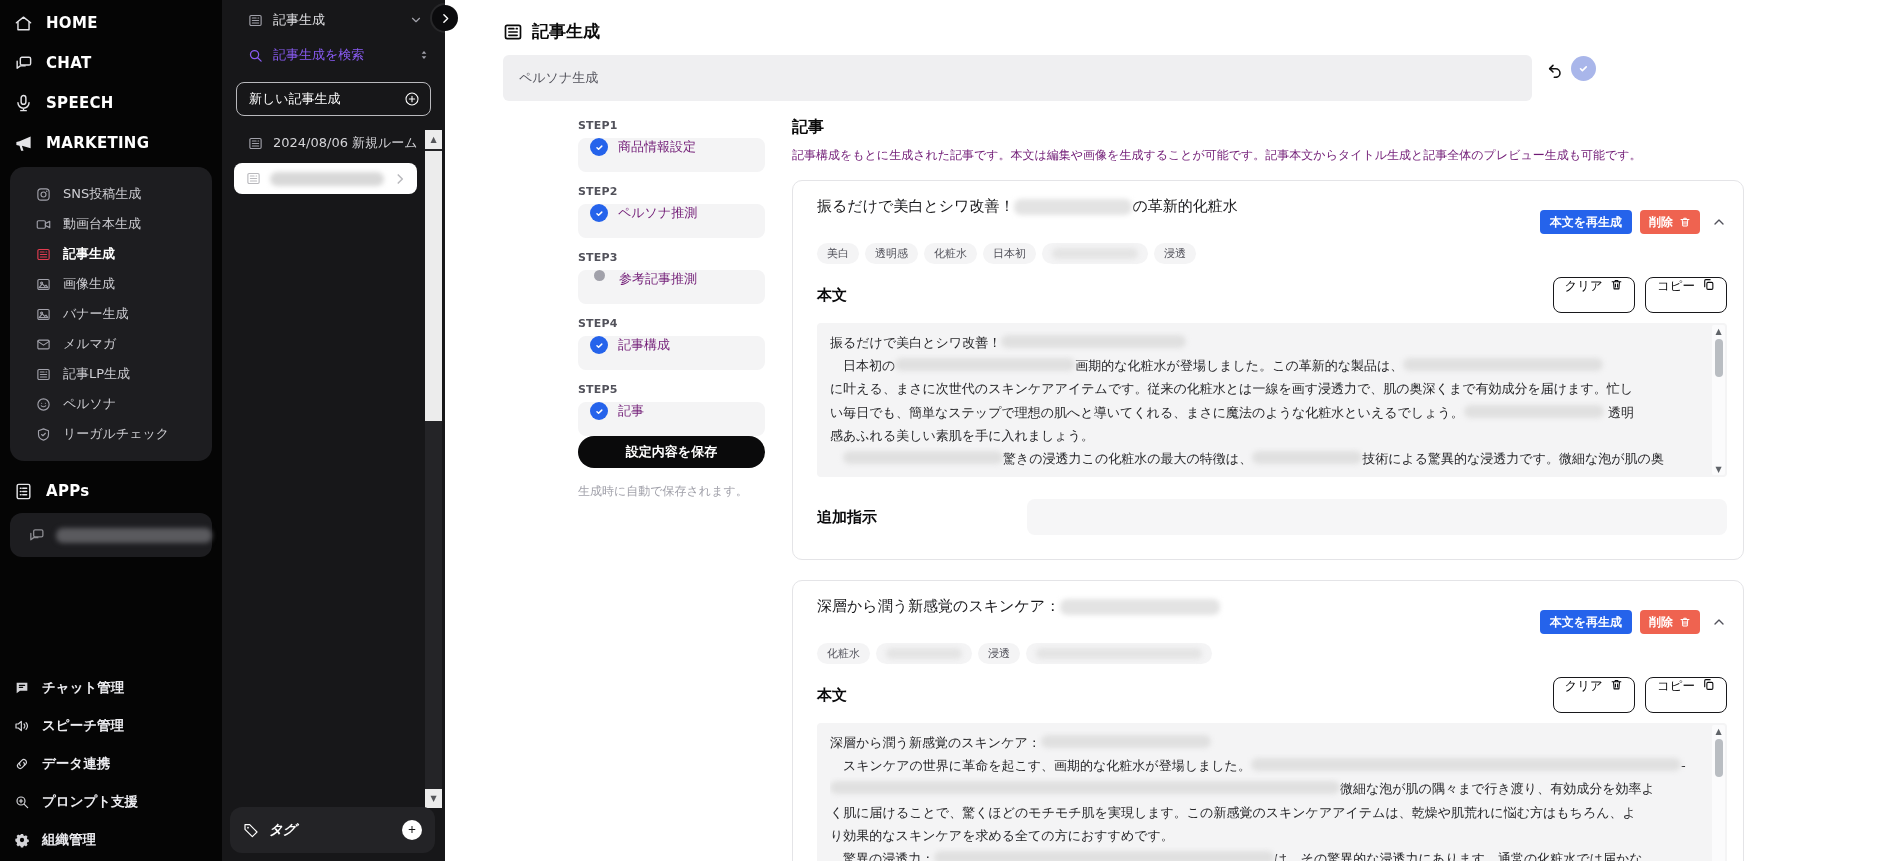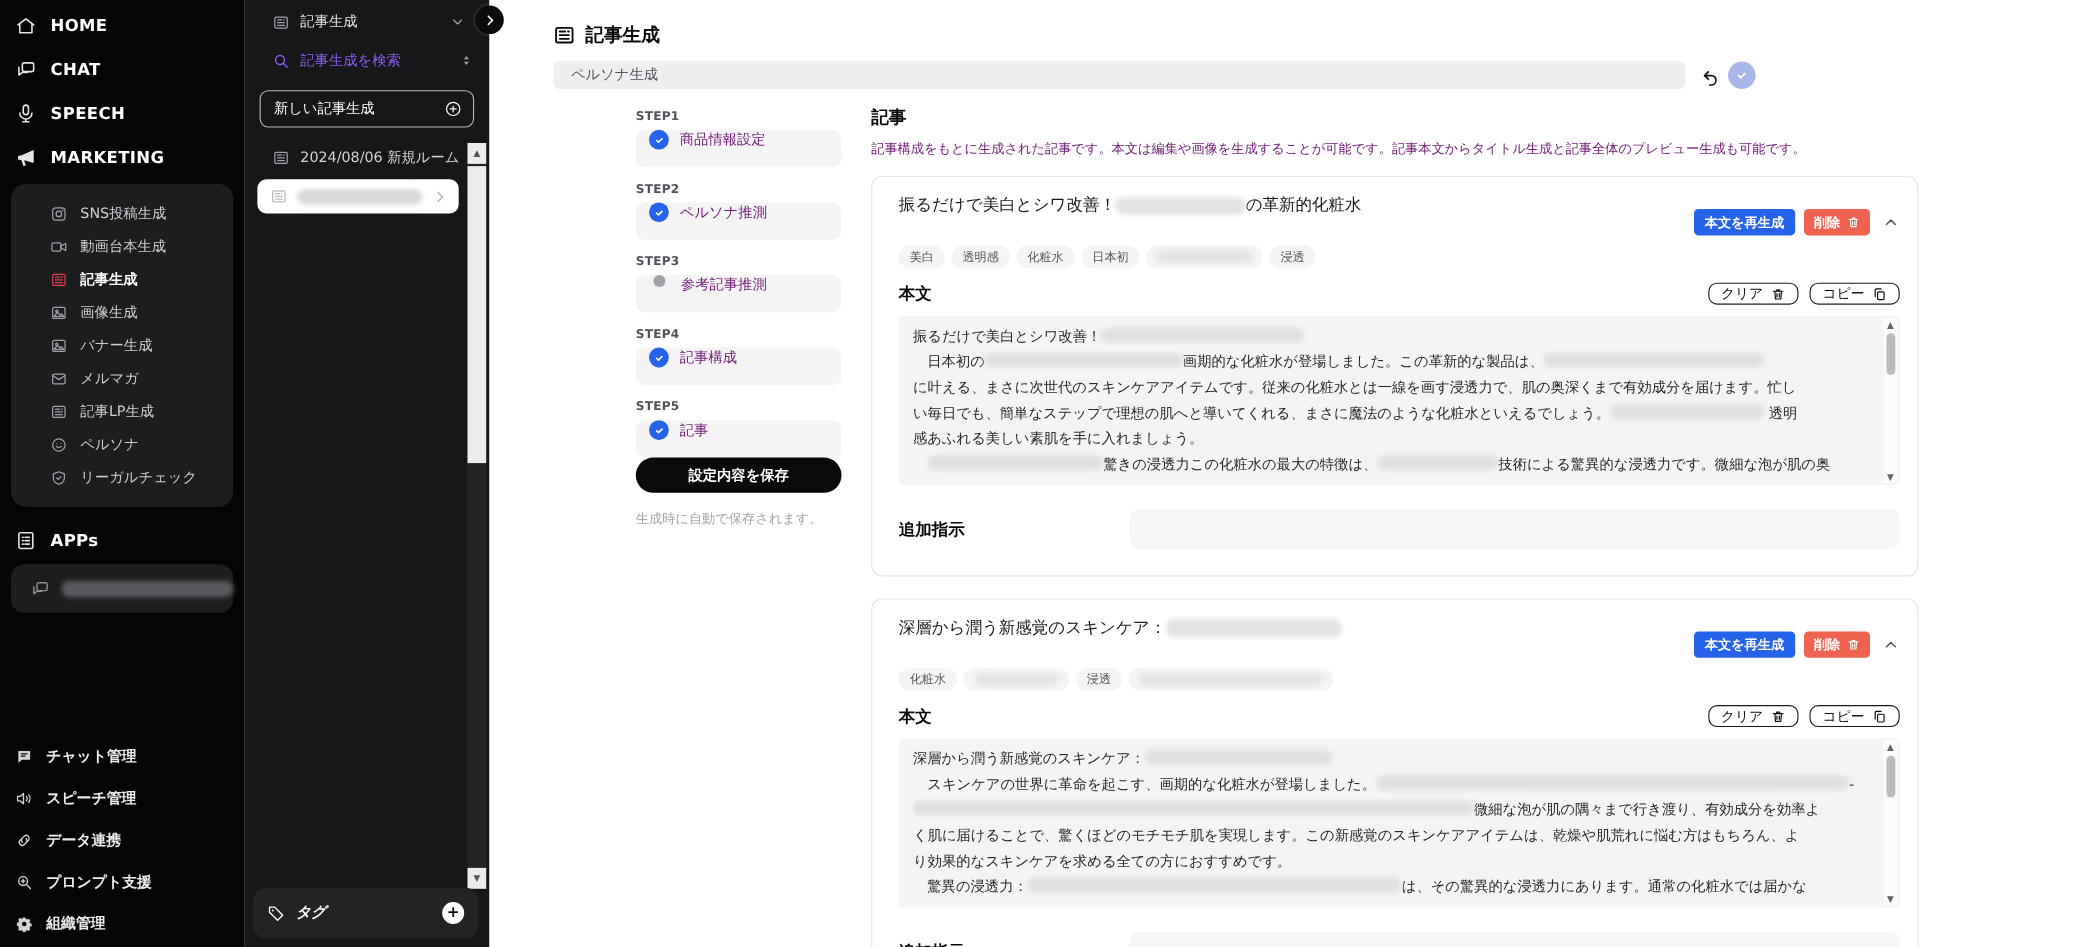--- a/index.html
+++ b/index.html
@@ -9,21 +9,21 @@
     font-family: "DejaVu Sans", "Liberation Sans", sans-serif;
     background: #ffffff; color: #18181b;
   }
   .ic { flex: none; display: block; }
 
   
   .nav { position: absolute; left: 0; top: 0; width: 222px; height: 861px; background: #050505; color: #fff; }
   .nav-top { padding-top: 3px; }
   .nav-item { height: 40px; display: flex; align-items: center; gap: 13px; padding-left: 14px; font-size: 15px; font-weight: 700; letter-spacing: .3px; cursor: pointer; }
   .nav-item .ic { width: 19px; height: 19px; color: #e4e4e7; }
-  .nav-group { margin: 4px 10px 0; background: #1d1d20; border-radius: 14px; padding: 12px 16px; }
+  .nav-group { margin: 4px 10px 0; background: #1d1d20; border-radius: 14px; padding: 12px 6px; }
   .nav-sub { height: 30px; display: flex; align-items: center; gap: 12px; padding-left: 20px; font-size: 13px; color: #cfcfd4; cursor: pointer; }
   .nav-sub .ic { width: 15px; height: 15px; color: #a1a1aa; }
   .nav-sub.active { color: #ffffff; font-weight: 700; }
   .nav-sub.active .ic { color: var(--mred); }
   .apps-header { margin-top: 10px; }
   .app-box { margin: 2px 10px 0; height: 44px; background: #1d1d20; border-radius: 12px; display: flex; align-items: center; gap: 11px; padding-left: 18px; cursor: pointer; }
   .app-box .ic { width: 17px; height: 17px; color: #8e8e93; }
   .nav-bottom { position: absolute; left: 0; right: 0; bottom: 2px; }
   .nav-bottom-item { height: 38px; display: flex; align-items: center; gap: 12px; padding-left: 14px; font-size: 13.5px; font-weight: 600; color: #ececf0; cursor: pointer; }
   .nav-bottom-item .ic { width: 16px; height: 16px; color: #d4d4d8; }
@@ -39,31 +39,31 @@
   .s2-new { margin: 10px 14px 12px; height: 34px; border: 1px solid #b9b9bd; border-radius: 8px; display: flex; align-items: center; padding: 0 10px 0 12px; font-size: 13px; color: #ffffff; cursor: pointer; }
   .s2-new .plus { margin-left: auto; color: #ffffff; }
   .s2-room { height: 30px; display: flex; align-items: center; gap: 10px; padding: 0 28px 0 26px; font-size: 13px; color: #d4d4d8; cursor: pointer; white-space: nowrap; overflow: hidden; }
   .s2-room .ic { width: 15px; height: 15px; color: #a1a1aa; }
   .s2-room-selected { margin: 5px 28px 0 12px; height: 31px; background: #ffffff; border-radius: 8px; display: flex; align-items: center; gap: 9px; padding: 0 10px 0 12px; cursor: pointer; }
   .s2-room-selected .ic { width: 15px; height: 15px; color: #b9b9bd; }
   .s2-room-selected .chev { margin-left: auto; color: #111; }
   .s2-scroll { position: absolute; left: 203px; top: 130px; width: 17px; height: 678px; background: #242427; }
   .s2-scroll .arr { position: absolute; left: 0; width: 17px; height: 19px; background: #ececec; color: #55565a; display: flex; align-items: center; justify-content: center; font-size: 8px; cursor: pointer; }
   .s2-thumb { position: absolute; left: 0; top: 21px; width: 17px; height: 270px; background: #ececec; cursor: grab; }
-  .s2-tag { position: absolute; left: 8px; right: 10px; bottom: 8px; height: 46px; background: #232326; border-radius: 12px; display: flex; align-items: center; gap: 10px; padding: 0 13px; color: #fff; font-size: 13.5px; font-weight: 700; font-style: italic; }
+  .s2-tag { position: absolute; left: 8px; right: 10px; bottom: 8px; height: 46px; background: #232326; border-radius: 12px; display: flex; align-items: center; gap: 10px; padding: 0 13px; color: #fff; font-size: 13.5px; font-weight: 700; font-style: italic; font-family: Liberation Serif, serif; }
   .s2-tag .ic { width: 16px; height: 16px; color: #fff; }
   .s2-tag .plus2 { margin-left: auto; width: 20px; height: 20px; background: #fff; color: #111; border-radius: 50%; display: flex; align-items: center; justify-content: center; font-size: 14px; font-weight: 700; font-style: normal; cursor: pointer; }
   .s2-collapse { position: absolute; right: -13px; top: 5px; width: 26px; height: 26px; background: #0b0b0d; border-radius: 50%; display: flex; align-items: center; justify-content: center; color: #fff; z-index: 6; box-shadow: 0 0 0 2px rgba(255,255,255,.07); cursor: pointer; }
 
   
   .main { position: absolute; left: 445px; top: 0; right: 0; height: 861px; background: #fff; overflow: hidden; }
   .m-header { position: relative; padding: 20px 0 0 58px; }
   .m-title { display: flex; align-items: center; gap: 9px; font-size: 17px; font-weight: 700; color: #0a0a0a; }
   .m-title .ic { width: 20px; height: 20px; color: #0a0a0a; }
-  .m-bar { margin-top: 12px; width: 1029px; height: 26px; background: #efeff1; border-radius: 6px; display: flex; align-items: center; padding: 0 16px; font-size: 13px; color: #52525b; cursor: text; }
+  .m-bar { margin-top: 12px; width: 1029px; height: 46px; background: #efeff1; border-radius: 6px; display: flex; align-items: center; padding: 0 16px; font-size: 13px; color: #52525b; cursor: text; }
   .m-undo { position: absolute; left: 1102px; top: 62px; color: #111; cursor: pointer; }
   .m-check { position: absolute; left: 1126px; top: 56px; width: 25px; height: 25px; border-radius: 50%; background: var(--lav); color: #fff; display: flex; align-items: center; justify-content: center; cursor: pointer; }
 
   .content { display: flex; align-items: flex-start; padding: 16px 0 0 133px; }
 
   .steps { width: 187px; flex: none; }
   .step-label { font-size: 11px; font-weight: 700; color: #52525b; margin: 13px 0 6px; letter-spacing: .2px; }
   .step-label:first-child { margin-top: 2px; }
   .step-box { height: 34px; background: #f4f4f5; border-radius: 8px; display: flex; align-items: flex-start; gap: 10px; padding: 0 12px; font-size: 13px; color: #701a75; cursor: pointer; }
   .step-check { width: 18px; height: 18px; border-radius: 50%; background: var(--accent); color: #fff; display: flex; align-items: center; justify-content: center; flex: none; }
@@ -80,21 +80,21 @@
   .card-title { font-size: 15px; color: #18181b; display: flex; align-items: center; flex-wrap: wrap; max-width: 620px; }
   .card-actions { display: flex; align-items: center; gap: 8px; padding-top: 13px; }
   .btn-regen { height: 24px; padding: 0 10px; background: var(--accent); color: #fff; border: none; border-radius: 4px; font-size: 12px; font-weight: 700; display: flex; align-items: center; cursor: pointer; font-family: inherit; }
   .btn-del { height: 24px; padding: 0 9px; background: var(--red); color: #fff; border: none; border-radius: 4px; font-size: 12px; font-weight: 700; display: flex; align-items: center; gap: 6px; cursor: pointer; font-family: inherit; }
   .chev-up { color: #52525b; margin-left: 3px; cursor: pointer; }
   .tags { display: flex; gap: 6px; margin-top: 27px; }
   .tag-pill { height: 21px; background: #f4f4f5; border-radius: 11px; display: flex; align-items: center; padding: 0 10px; font-size: 11px; color: #52525b; }
   .body-row { display: flex; justify-content: space-between; align-items: center; margin-top: 13px; }
   .body-label { font-size: 15px; font-weight: 700; color: #09090b; }
   .body-btns { display: flex; gap: 10px; }
-  .btn-outline { height: 20px; border: 1.5px solid #18181b; border-radius: 8px; background: #fff; display: flex; align-items: center; gap: 7px; padding: 0 11px; font-size: 12.5px; color: #09090b; cursor: pointer; font-family: inherit; }
+  .btn-outline { height: 36px; border: 1.5px solid #18181b; border-radius: 8px; background: #fff; display: flex; gap: 7px; padding: 0 11px; font-size: 12.5px; color: #09090b; cursor: pointer; font-family: inherit; }
   .btn-outline .ic { width: 13px; height: 13px; }
   .textarea { margin-top: 10px; height: 154px; background: #f4f4f5; border-radius: 4px; padding: 8px 28px 8px 13px; position: relative; overflow: hidden; cursor: text; }
   .t-line { font-size: 13px; line-height: 23.2px; color: #27272a; white-space: nowrap; overflow: hidden; }
   .t-scroll { position: absolute; top: 2px; right: 2px; bottom: 2px; width: 13px; background: #fbfbfc; border-radius: 2px; }
   .t-scroll .arr { position: absolute; left: 0; width: 13px; height: 12px; color: #5f6368; font-size: 8px; display: flex; align-items: center; justify-content: center; cursor: pointer; }
   .t-thumb { position: absolute; left: 2.5px; top: 14px; width: 8px; height: 38px; background: #b9bdc2; border-radius: 4px; cursor: grab; }
   .extra-row { display: flex; align-items: center; margin-top: 22px; }
   .extra-label { width: 210px; flex: none; font-size: 15px; font-weight: 700; color: #09090b; }
   .extra-input { flex: 1; height: 36px; background: #f6f6f7; border: none; border-radius: 8px; font-family: inherit; font-size: 13px; padding: 0 12px; color: #18181b; }
 

